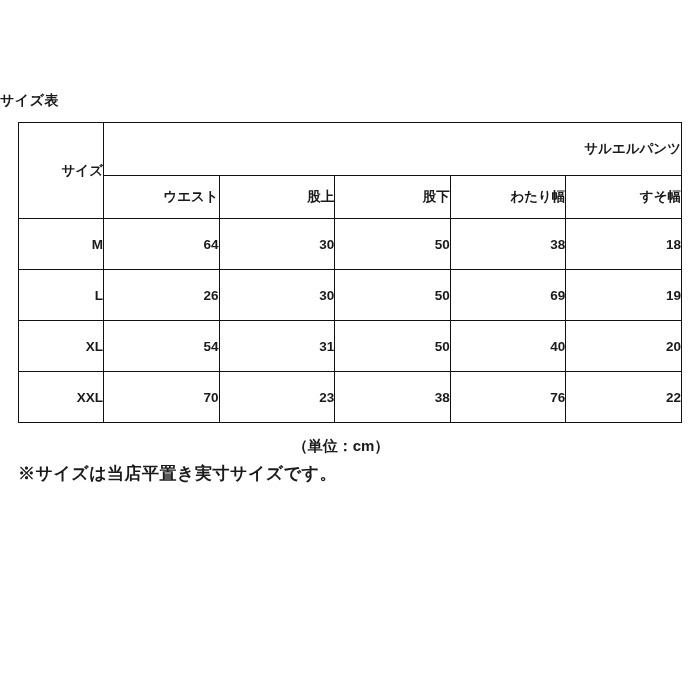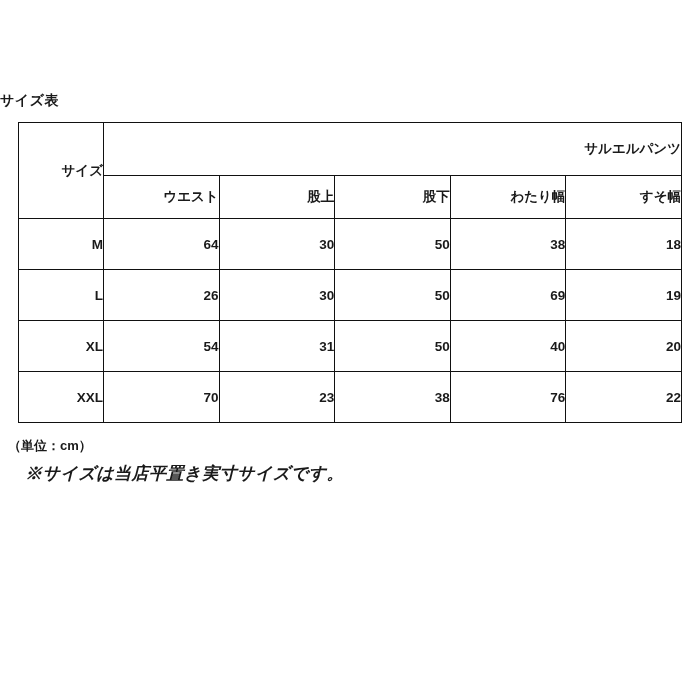--- a/index.html
+++ b/index.html
@@ -60,32 +60,31 @@
     height: 94px;
     font-size: 14px;
   }
   .body-row td {
     height: 50px;
     font-size: 14px;
   }
   .unit {
     position: absolute;
     top: 437px;
-    left: 8px;
+    left: 0;
     width: 682px;
-    text-align: left;
-    font-size: 13px;
+    text-align: center;
+    font-size: 15px;
     font-weight: bold;
   }
   .notes {
     position: absolute;
     top: 458px;
-    left: 25px;
+    left: 18px;
     width: 664px;
-    font-style: italic;
   }
   .notes .line {
     font-size: 17px;
     font-weight: bold;
     line-height: 32px;
     letter-spacing: 0.5px;
     color: #1a1a1a;
   }
 </style>
 </head>

